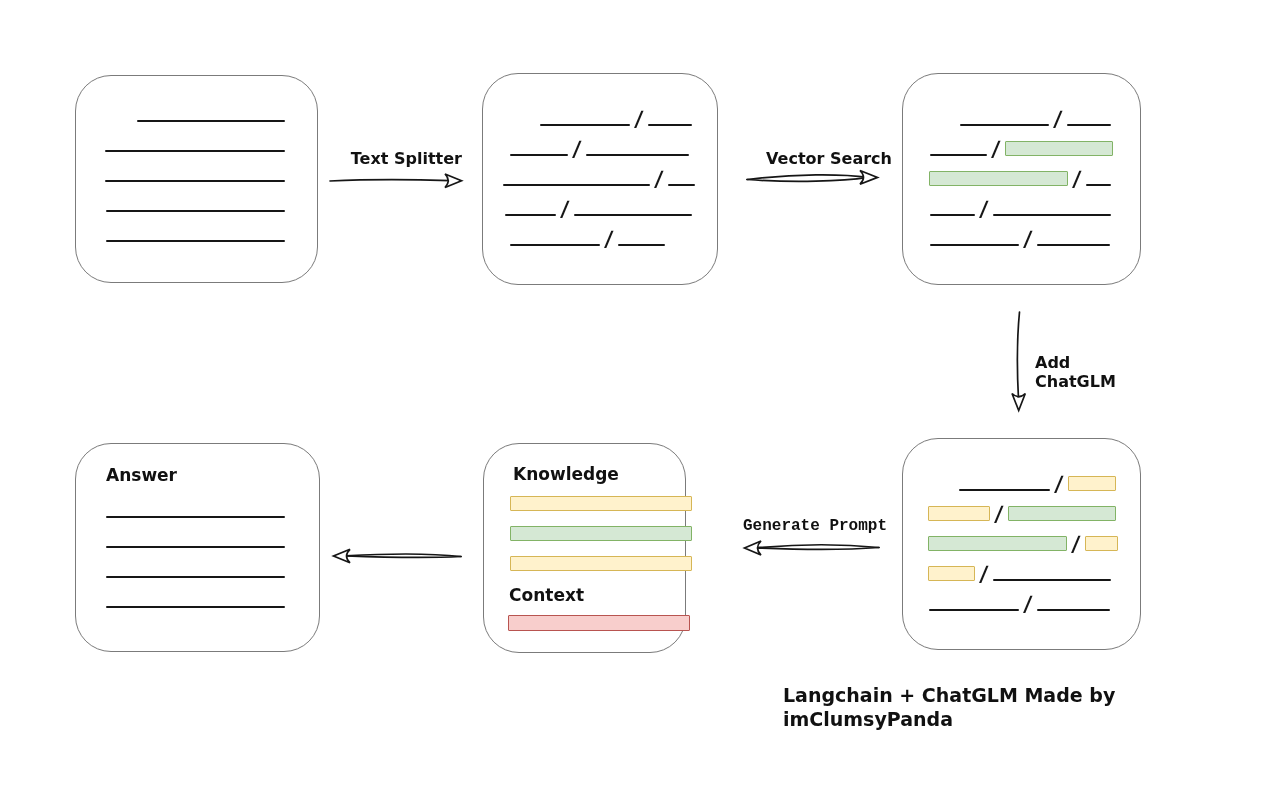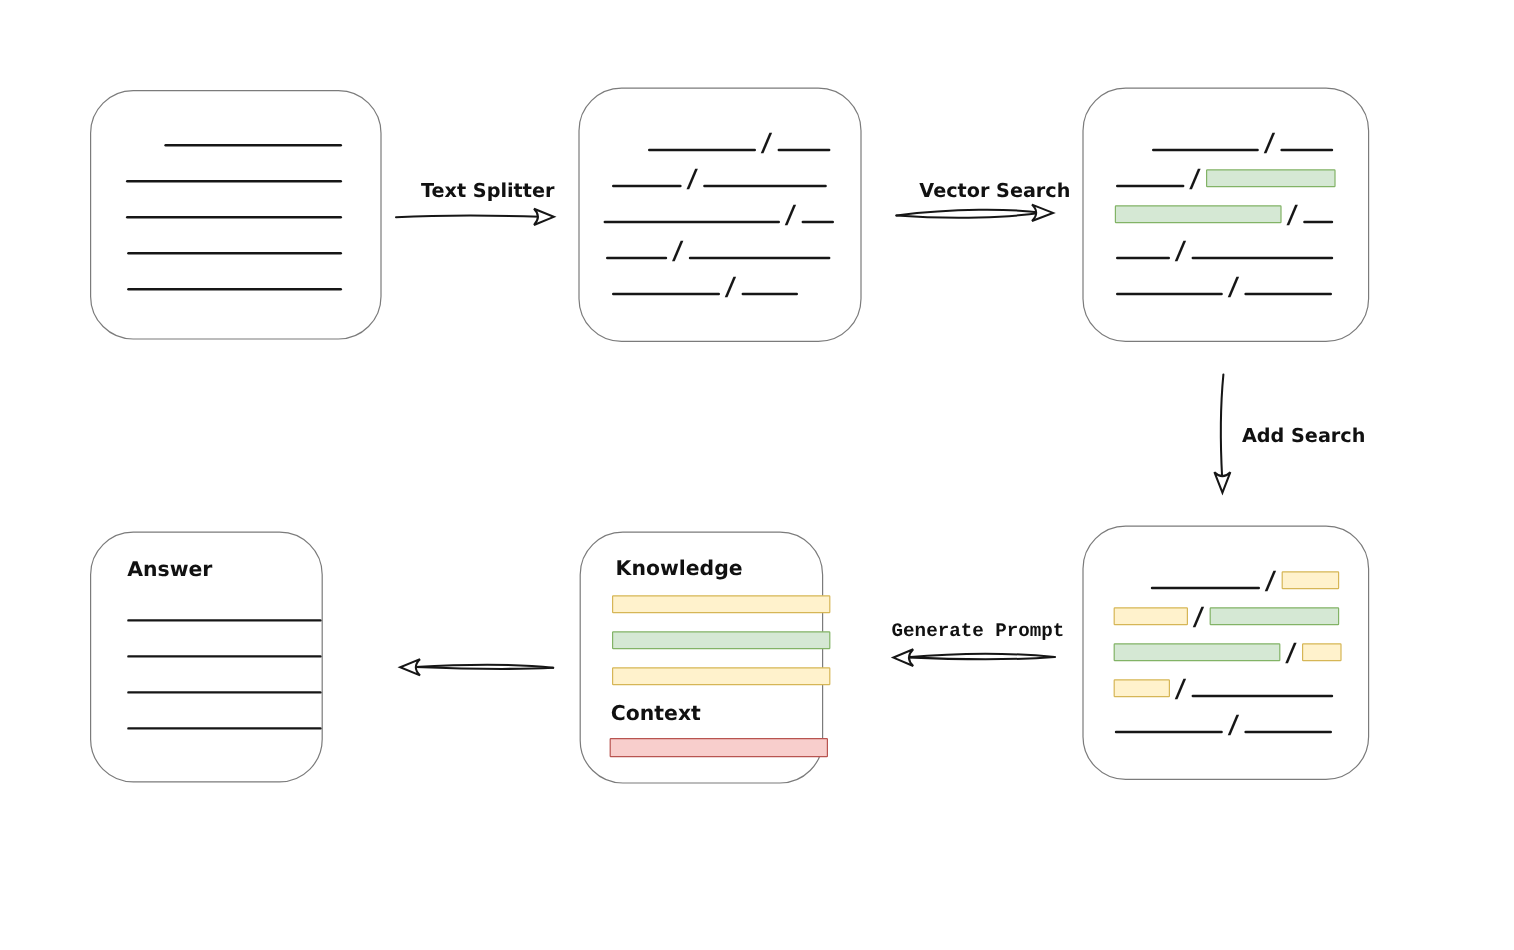--- a/index.html
+++ b/index.html
@@ -10,21 +10,21 @@
   .arrow-layer{position:absolute;left:0;top:0;width:1262px;height:792px;pointer-events:none;}
   .node{
     position:absolute;box-sizing:border-box;background:#fff;
     border:1.6px solid var(--box-border,#7b7b7b);border-radius:36px;
   }
   #box-document{left:75px;top:75px;width:243px;height:208px;}
   #box-chunks{left:482px;top:73px;width:236px;height:212px;}
   #box-matched{left:902px;top:73px;width:239px;height:212px;}
   #box-context{left:902px;top:438px;width:239px;height:212px;}
   #box-prompt{left:483px;top:443px;width:203px;height:210px;}
-  #box-answer{left:75px;top:443px;width:194px;height:209px;}
+  #box-answer{left:75px;top:443px;width:245px;height:209px;}
   .rows{position:absolute;left:0;top:22px;right:0;}
   .rows.lines-doc{top:16px;}
   .rows.lines-answer{top:44px;}
   .row{height:30px;display:flex;align-items:flex-end;}
   .hline{height:2px;background:var(--line,#161616);border-radius:1px;}
   .slash{
     font:600 21px/20px "DejaVu Sans",sans-serif;color:var(--line,#161616);
     margin:0 5px;transform:translateY(3px) skewX(-6deg);
   }
   .bar{height:15px;box-sizing:border-box;border:1.6px solid;border-radius:1px;}
@@ -210,16 +210,17 @@
           <div class="hline" style="width: 179px;"></div>
         </div>
         <div class="row" style="padding-left: 30px;">
           <div class="hline" style="width: 179px;"></div>
         </div>
       </div>
   </div>
 
   <div class="arrow-label" style="left:336px;top:149px;width:126px;">Text Splitter</div>
   <div class="arrow-label" style="left:758px;top:149px;width:134px;">Vector Search</div>
-  <div class="arrow-label" style="left:1035px;top:353px;width:120px;text-align:left;">Add Search</div>
+  <div class="arrow-label" style="left:1035px;top:353px;width:120px;text-align:left;">Add ChatGLM</div>
   <div class="arrow-label" style="left:731px;top:517px;width:156px;font-family:Liberation Mono, monospace;">Generate Prompt</div>
 
+  <div class="caption">Langchain + ChatGLM Made by imClumsyPanda</div>
 </div>
 
 </body></html>

